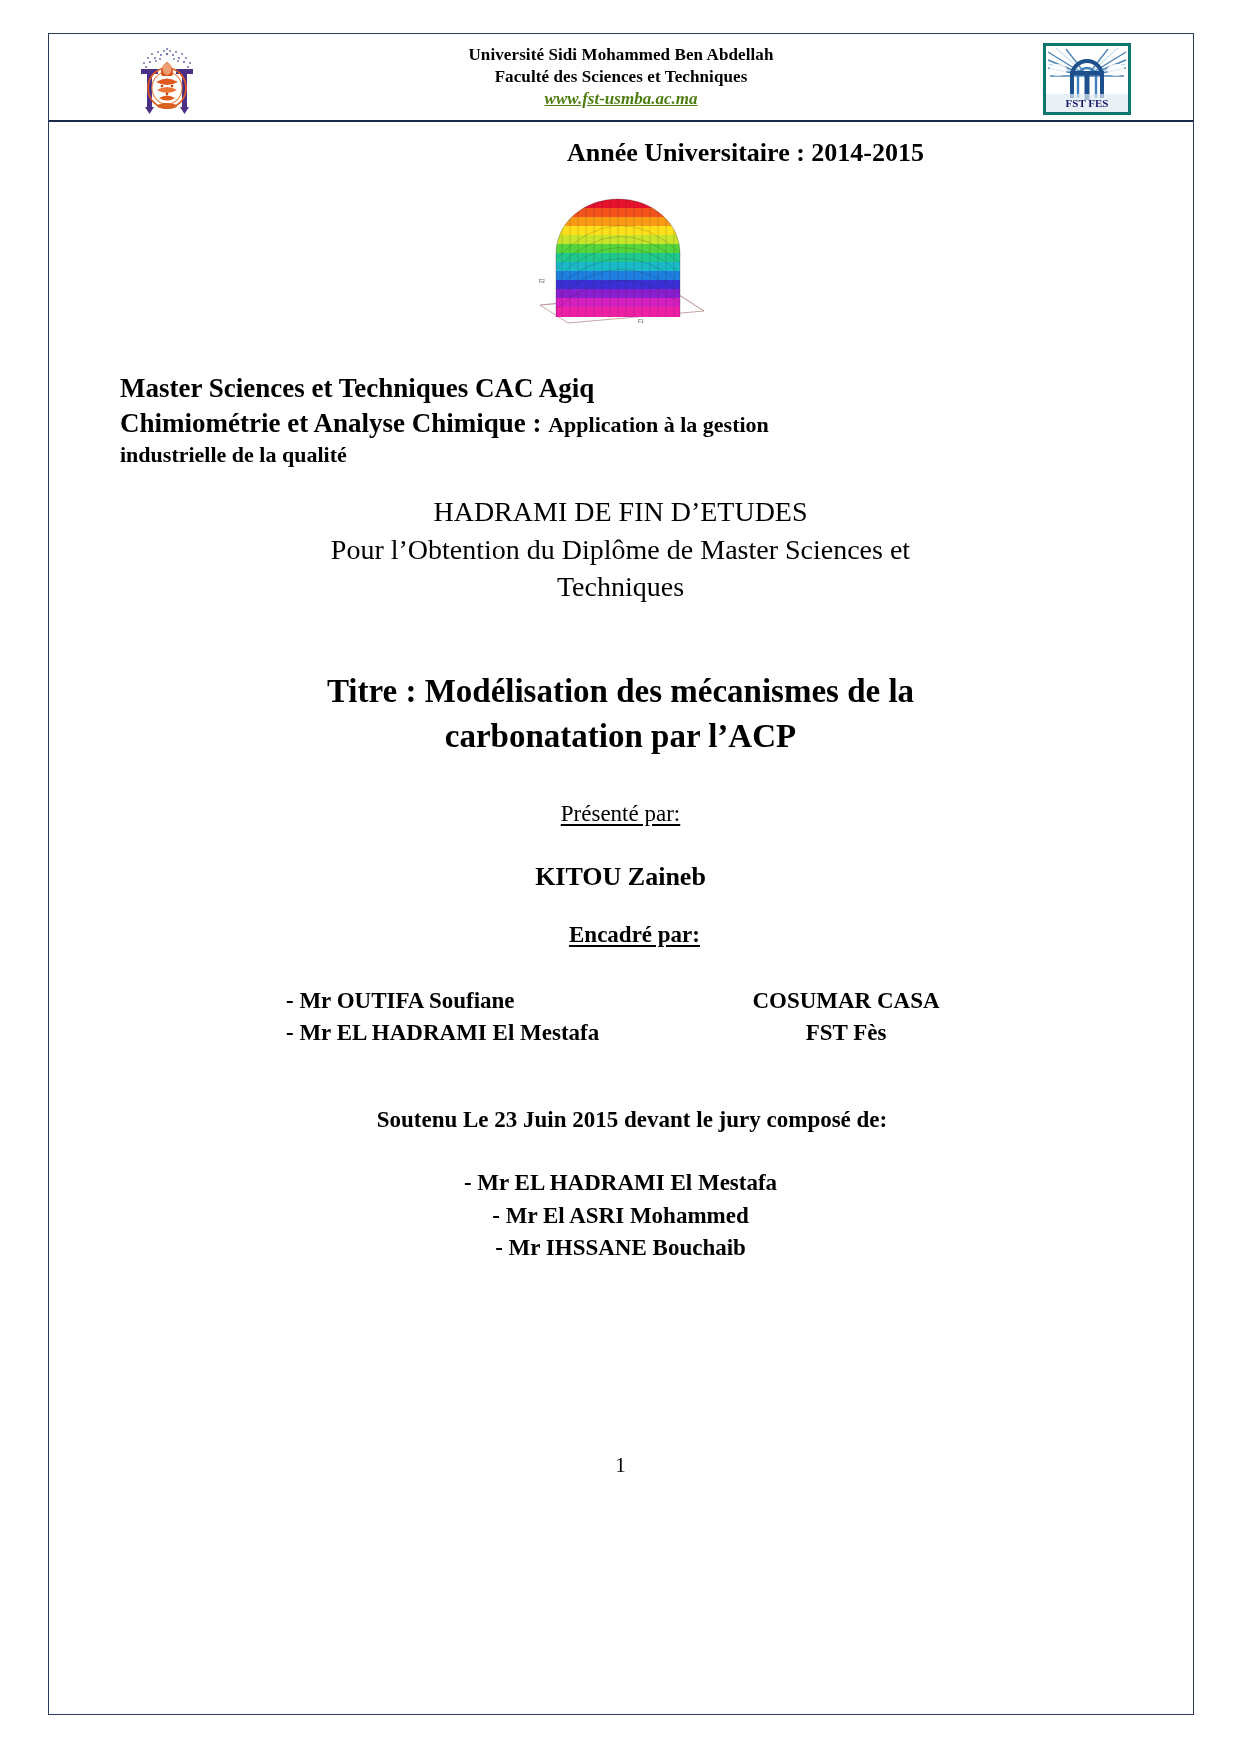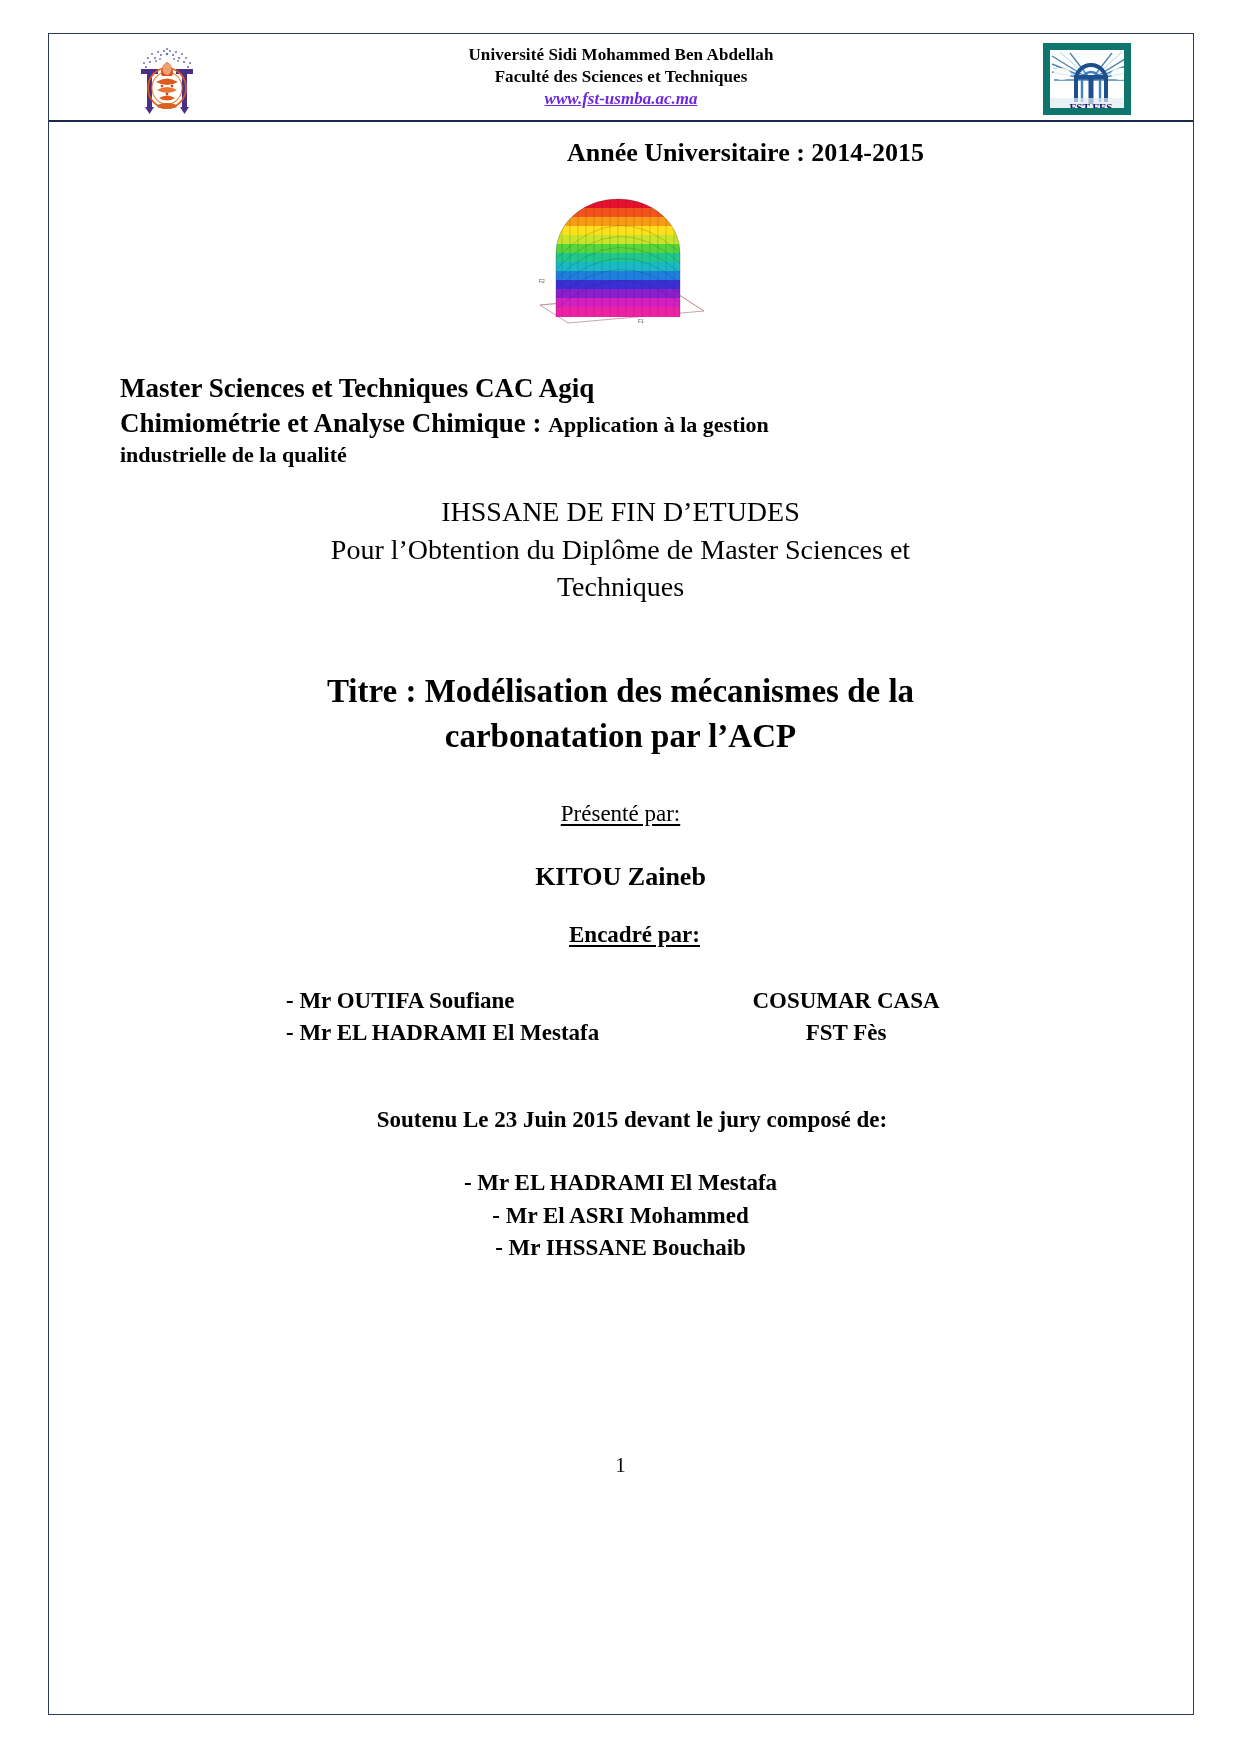--- a/index.html
+++ b/index.html
@@ -50,41 +50,41 @@
   }
   .header-line {
     font-size: 17px;
     font-weight: bold;
     letter-spacing: 0.1px;
   }
   .header-url {
     font-size: 17px;
     font-weight: bold;
     font-style: italic;
-    color: #6d28d9;
+    color: #4d7c0f;
     text-decoration: underline;
     display: inline-block;
   }
 
   
   .logo-usmba {
     position: absolute;
     left: 77px;
     top: 8px;
     width: 82px;
     height: 80px;
   }
   
   .logo-fst {
     position: absolute;
     right: 62px;
     top: 9px;
     width: 88px;
     height: 72px;
-    border: 7px solid #0f766e;
+    border: 3px solid #0f766e;
     box-sizing: border-box;
     background: #ffffff;
     overflow: hidden;
   }
   .logo-fst svg { display: block; }
 
   
   .year {
     position: absolute;
     left: 0;
@@ -428,21 +428,21 @@
   <div class="program">
     <div class="program-l1">Master Sciences et Techniques CAC Agiq</div>
     <div class="program-l2">
       <span>Chimiométrie et Analyse Chimique :</span>
       <span class="small">Application à la gestion</span>
     </div>
     <div class="program-l3">industrielle de la qualité</div>
   </div>
 
   <div class="memoire">
-    <div>IHSSANE DE FIN D’ETUDES</div>
+    <div>HADRAMI DE FIN D’ETUDES</div>
     <div>Pour l’Obtention du Diplôme de Master Sciences et</div>
     <div>Techniques</div>
   </div>
 
   <div class="thesis-title">
     <div>Titre : Modélisation des mécanismes de la</div>
     <div>carbonatation par l’ACP</div>
   </div>
 
   <div class="presented-label">

